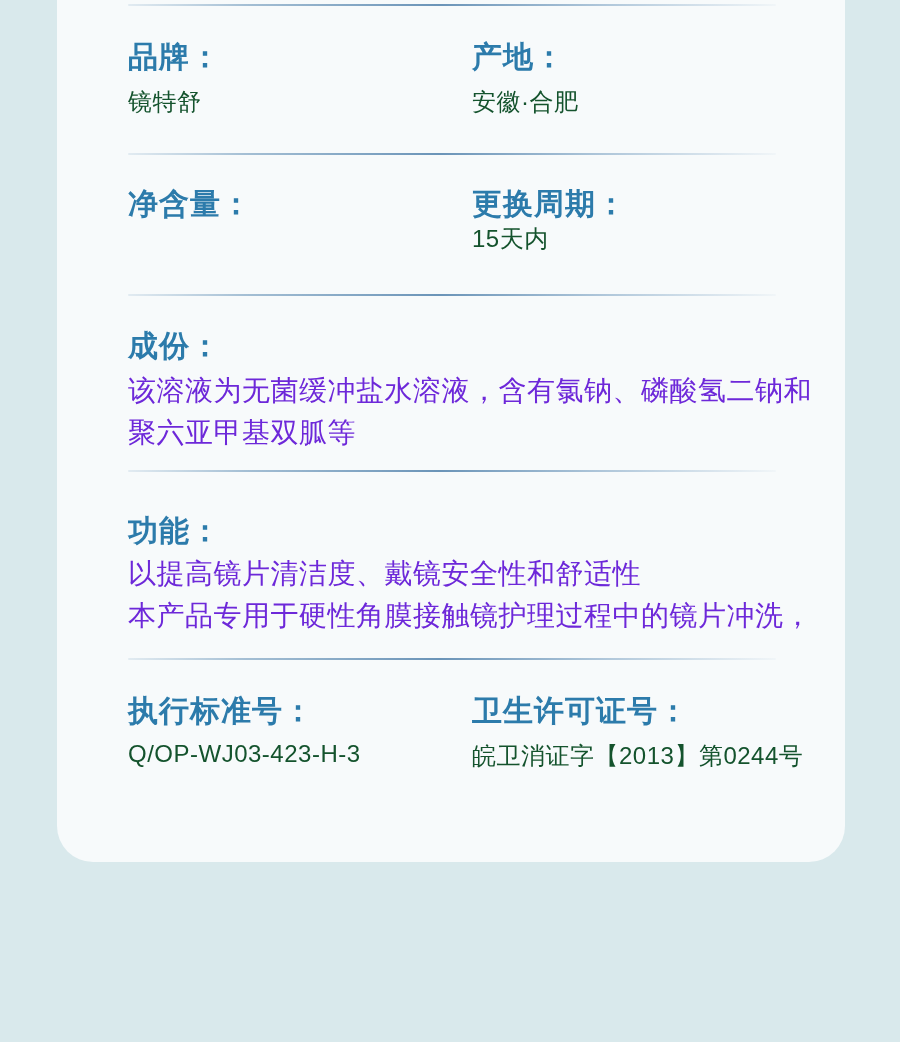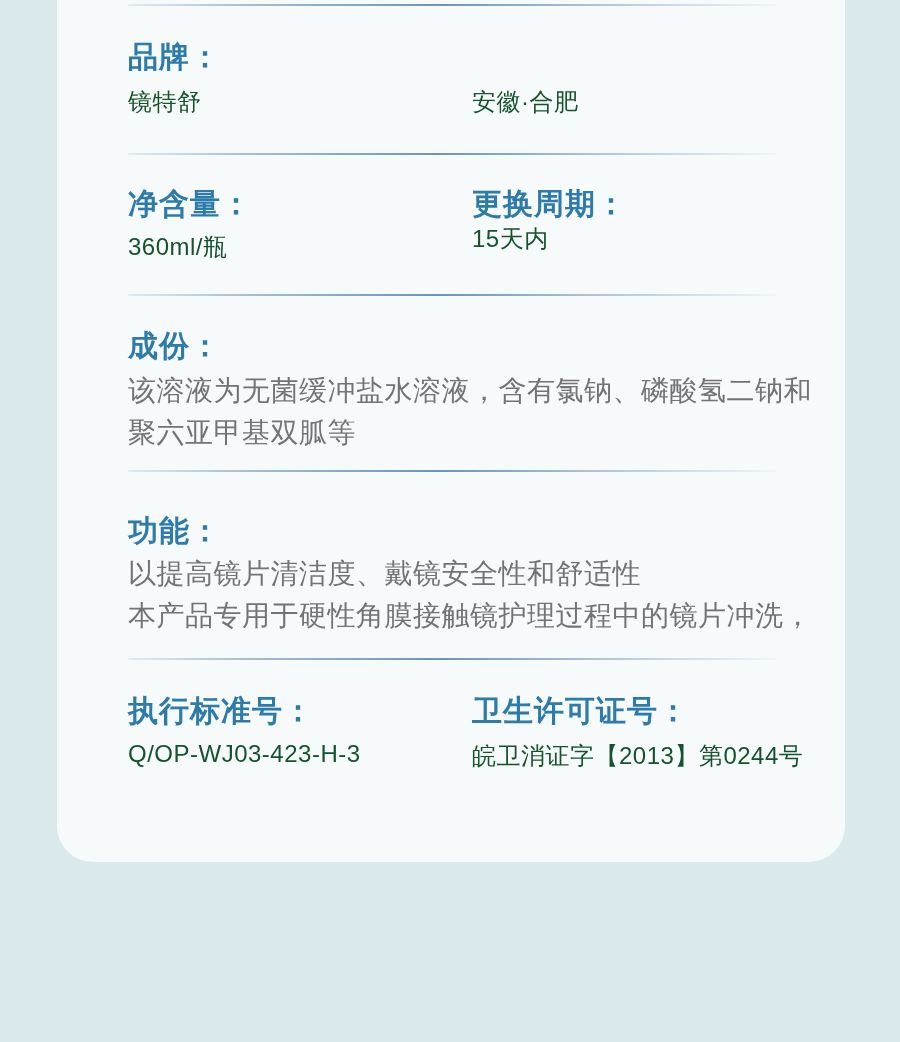--- a/index.html
+++ b/index.html
@@ -50,21 +50,21 @@
     position: absolute;
     font-size: 24px;
     font-weight: normal;
     color: #14532d;
     letter-spacing: 0.5px;
     white-space: nowrap;
   }
   .bodytext {
     position: absolute;
     font-size: 28px;
-    color: #737373;
+    color: #6d28d9;
     letter-spacing: 0.5px;
   }
   .bodytext .line {
     display: block;
     line-height: 42px;
     white-space: nowrap;
   }
   .col1 { left: 128px; }
   .col2 { left: 472px; }
 </style>
@@ -72,26 +72,26 @@
 <body>
 
 <div class="stage">
 
   <div class="card"></div>
 
   <div class="divider" style="top:4px"></div>
 
   <div class="label col1" style="top:37px">品牌：</div>
   <div class="value col1" style="top:86px">镜特舒</div>
+  <div class="label col2" style="top:37px">产地：</div>
   <div class="value col2" style="top:86px">安徽·合肥</div>
 
   <div class="divider" style="top:153px"></div>
 
   <div class="label col1" style="top:184px">净含量：</div>
-  <div class="value col1" style="top:231px">360ml/瓶</div>
   <div class="label col2" style="top:184px">更换周期：</div>
   <div class="value col2" style="top:223px">15天内</div>
 
   <div class="divider" style="top:294px"></div>
 
   <div class="label col1" style="top:326px">成份：</div>
   <div class="bodytext col1" style="top:370px">
     <span class="line">该溶液为无菌缓冲盐水溶液，含有氯钠、磷酸氢二钠和</span>
     <span class="line">聚六亚甲基双胍等</span>
   </div>

